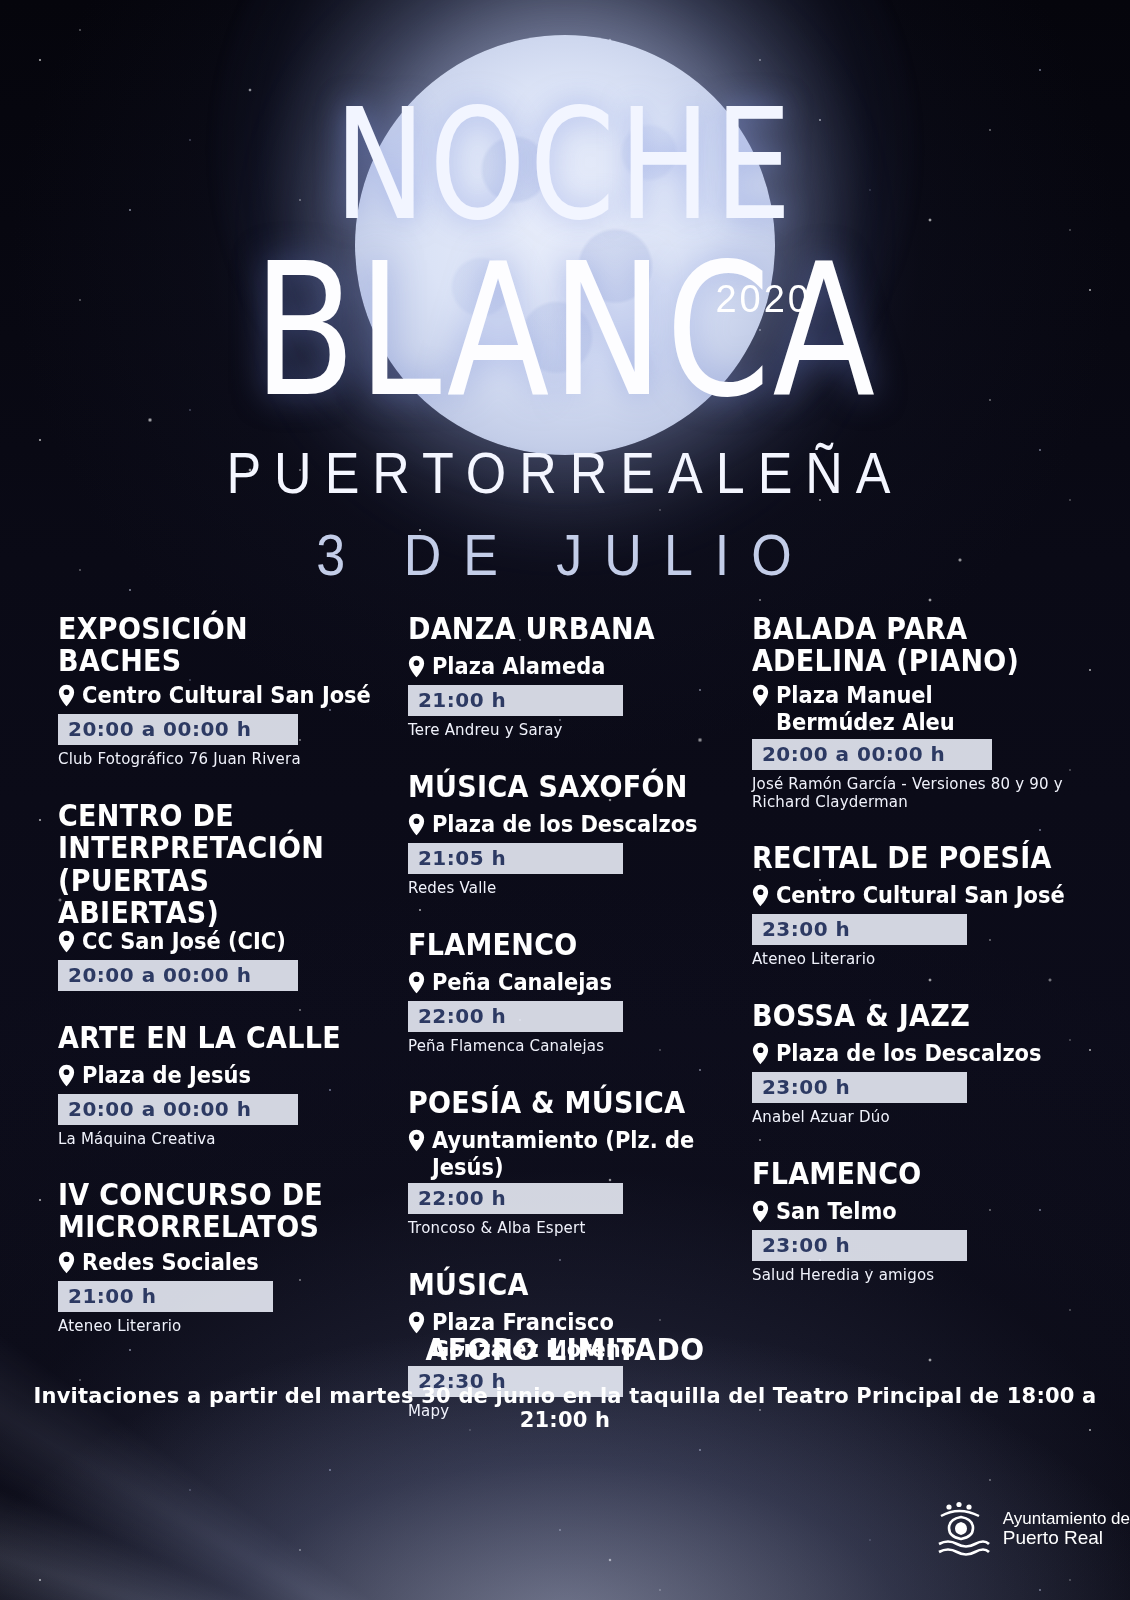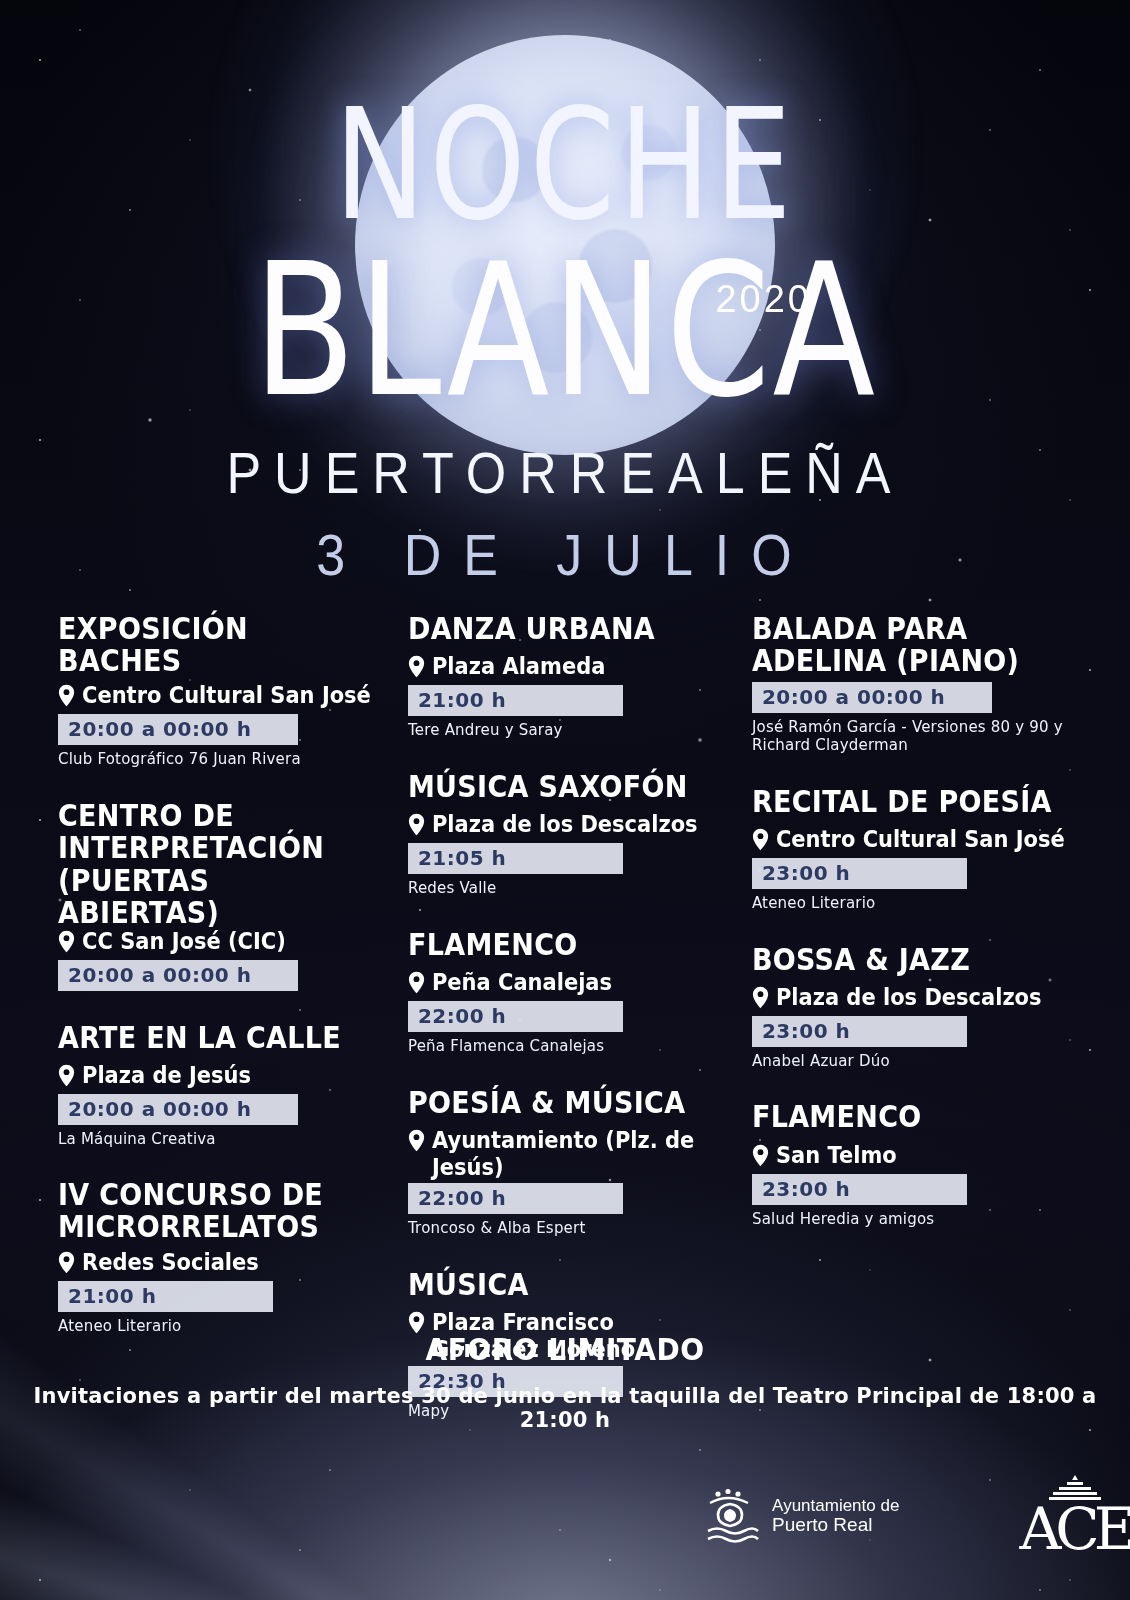--- a/index.html
+++ b/index.html
@@ -482,20 +482,27 @@
             </svg>
             <div class="ev-place-text">Plaza Francisco<br>González Moreno</div>
           </div>
           <div class="ev-time">22:30 h</div>
           <div class="ev-note">Mapy</div>
         </div>
       </div>
     <div class="col col--3">
         <div class="event">
           <div class="ev-title">BALADA PARA<br>ADELINA (PIANO)</div>
+          <div class="ev-place">
+            <svg class="pin" width="17" height="23" viewBox="0 0 17 23">
+              <path d="M8.5 0.8 C4.2 0.8 0.9 4.1 0.9 8.4 C0.9 14.1 8.5 22.2 8.5 22.2 C8.5 22.2 16.1 14.1 16.1 8.4 C16.1 4.1 12.8 0.8 8.5 0.8 Z" fill="#ffffff"></path>
+              <circle cx="8.5" cy="8.2" r="2.9" fill="#0a0a16"></circle>
+            </svg>
+            <div class="ev-place-text">Plaza Manuel<br>Bermúdez Aleu</div>
+          </div>
           <div class="ev-time ev-time--wide">20:00 a 00:00 h</div>
           <div class="ev-note">José Ramón García - Versiones 80 y 90 y Richard Clayderman</div>
         </div>
         <div class="event">
           <div class="ev-title">RECITAL DE POESÍA</div>
           <div class="ev-place">
             <svg class="pin" width="17" height="23" viewBox="0 0 17 23">
               <path d="M8.5 0.8 C4.2 0.8 0.9 4.1 0.9 8.4 C0.9 14.1 8.5 22.2 8.5 22.2 C8.5 22.2 16.1 14.1 16.1 8.4 C16.1 4.1 12.8 0.8 8.5 0.8 Z" fill="#ffffff"></path>
               <circle cx="8.5" cy="8.2" r="2.9" fill="#0a0a16"></circle>
             </svg>
@@ -546,24 +553,14 @@
         <path d="M26 17 q-12 2 -12 11 q0 9 12 11 q12 -2 12 -11 q0 -9 -12 -11 z" fill="none" stroke="#fff" stroke-width="2.6"></path>
         <path d="M26 22 q-6 1.5 -6 6.5 q0 5 6 6.5 q6 -1.5 6 -6.5 q0 -5 -6 -6.5 z" fill="#fff"></path>
         <path d="M4 44 q9 -5 18 0 q9 5 18 0 q9 -5 14 0" stroke="#fff" stroke-width="2.6" fill="none"></path>
         <path d="M4 52 q9 -5 18 0 q9 5 18 0 q9 -5 14 0" stroke="#fff" stroke-width="2.6" fill="none"></path>
       </svg>
       <div class="logo-ayto-text">
         <div class="logo-ayto-l1">Ayuntamiento de</div>
         <div class="logo-ayto-l2">Puerto Real</div>
       </div>
     </div>
-    <div style="display:flex;flex-direction:column;align-items:center;">
-      <svg width="60" height="26" viewBox="0 0 60 26">
-        <path d="M30 1 l3 5 h-6 z" fill="#fff"></path>
-        <rect x="22" y="8" width="16" height="3" fill="#fff"></rect>
-        <rect x="14" y="13" width="32" height="3" fill="#fff"></rect>
-        <rect x="8" y="18" width="44" height="3" fill="#fff"></rect>
-        <rect x="4" y="23" width="52" height="3" fill="#fff"></rect>
-      </svg>
-      <div class="logo-ace">ACE</div>
-    </div>
   </div>
 </div>
 
 </body></html>

